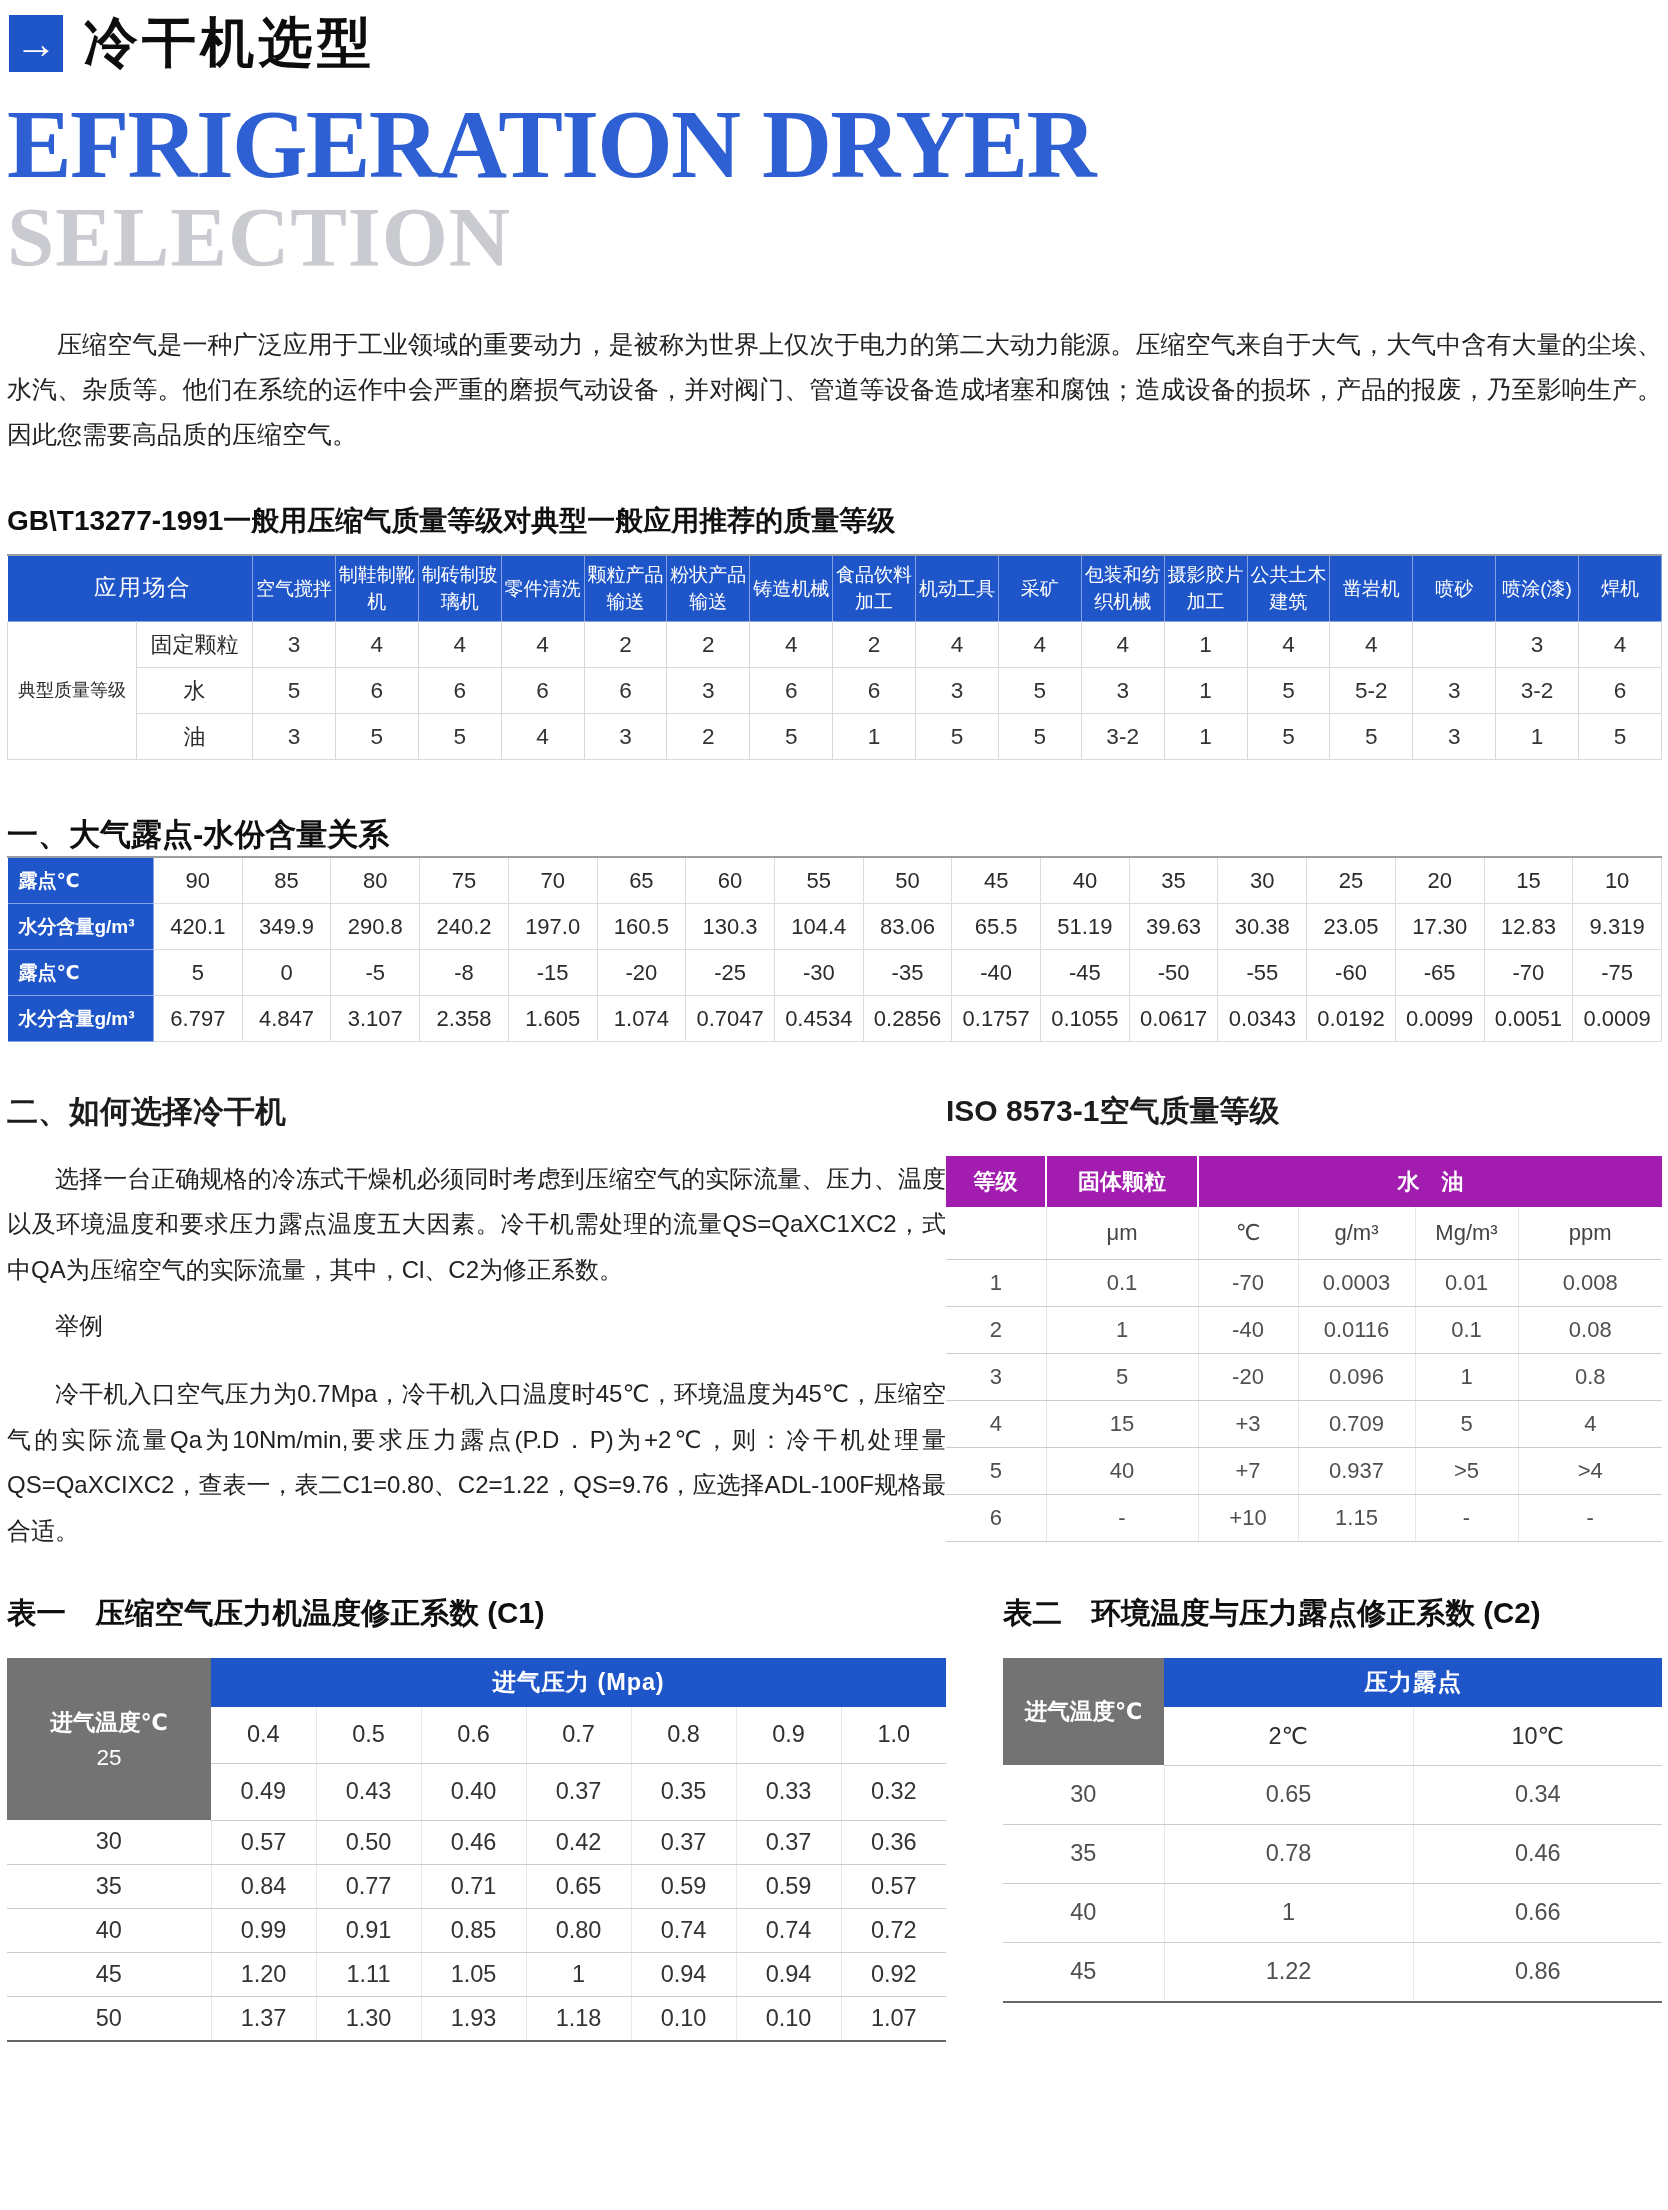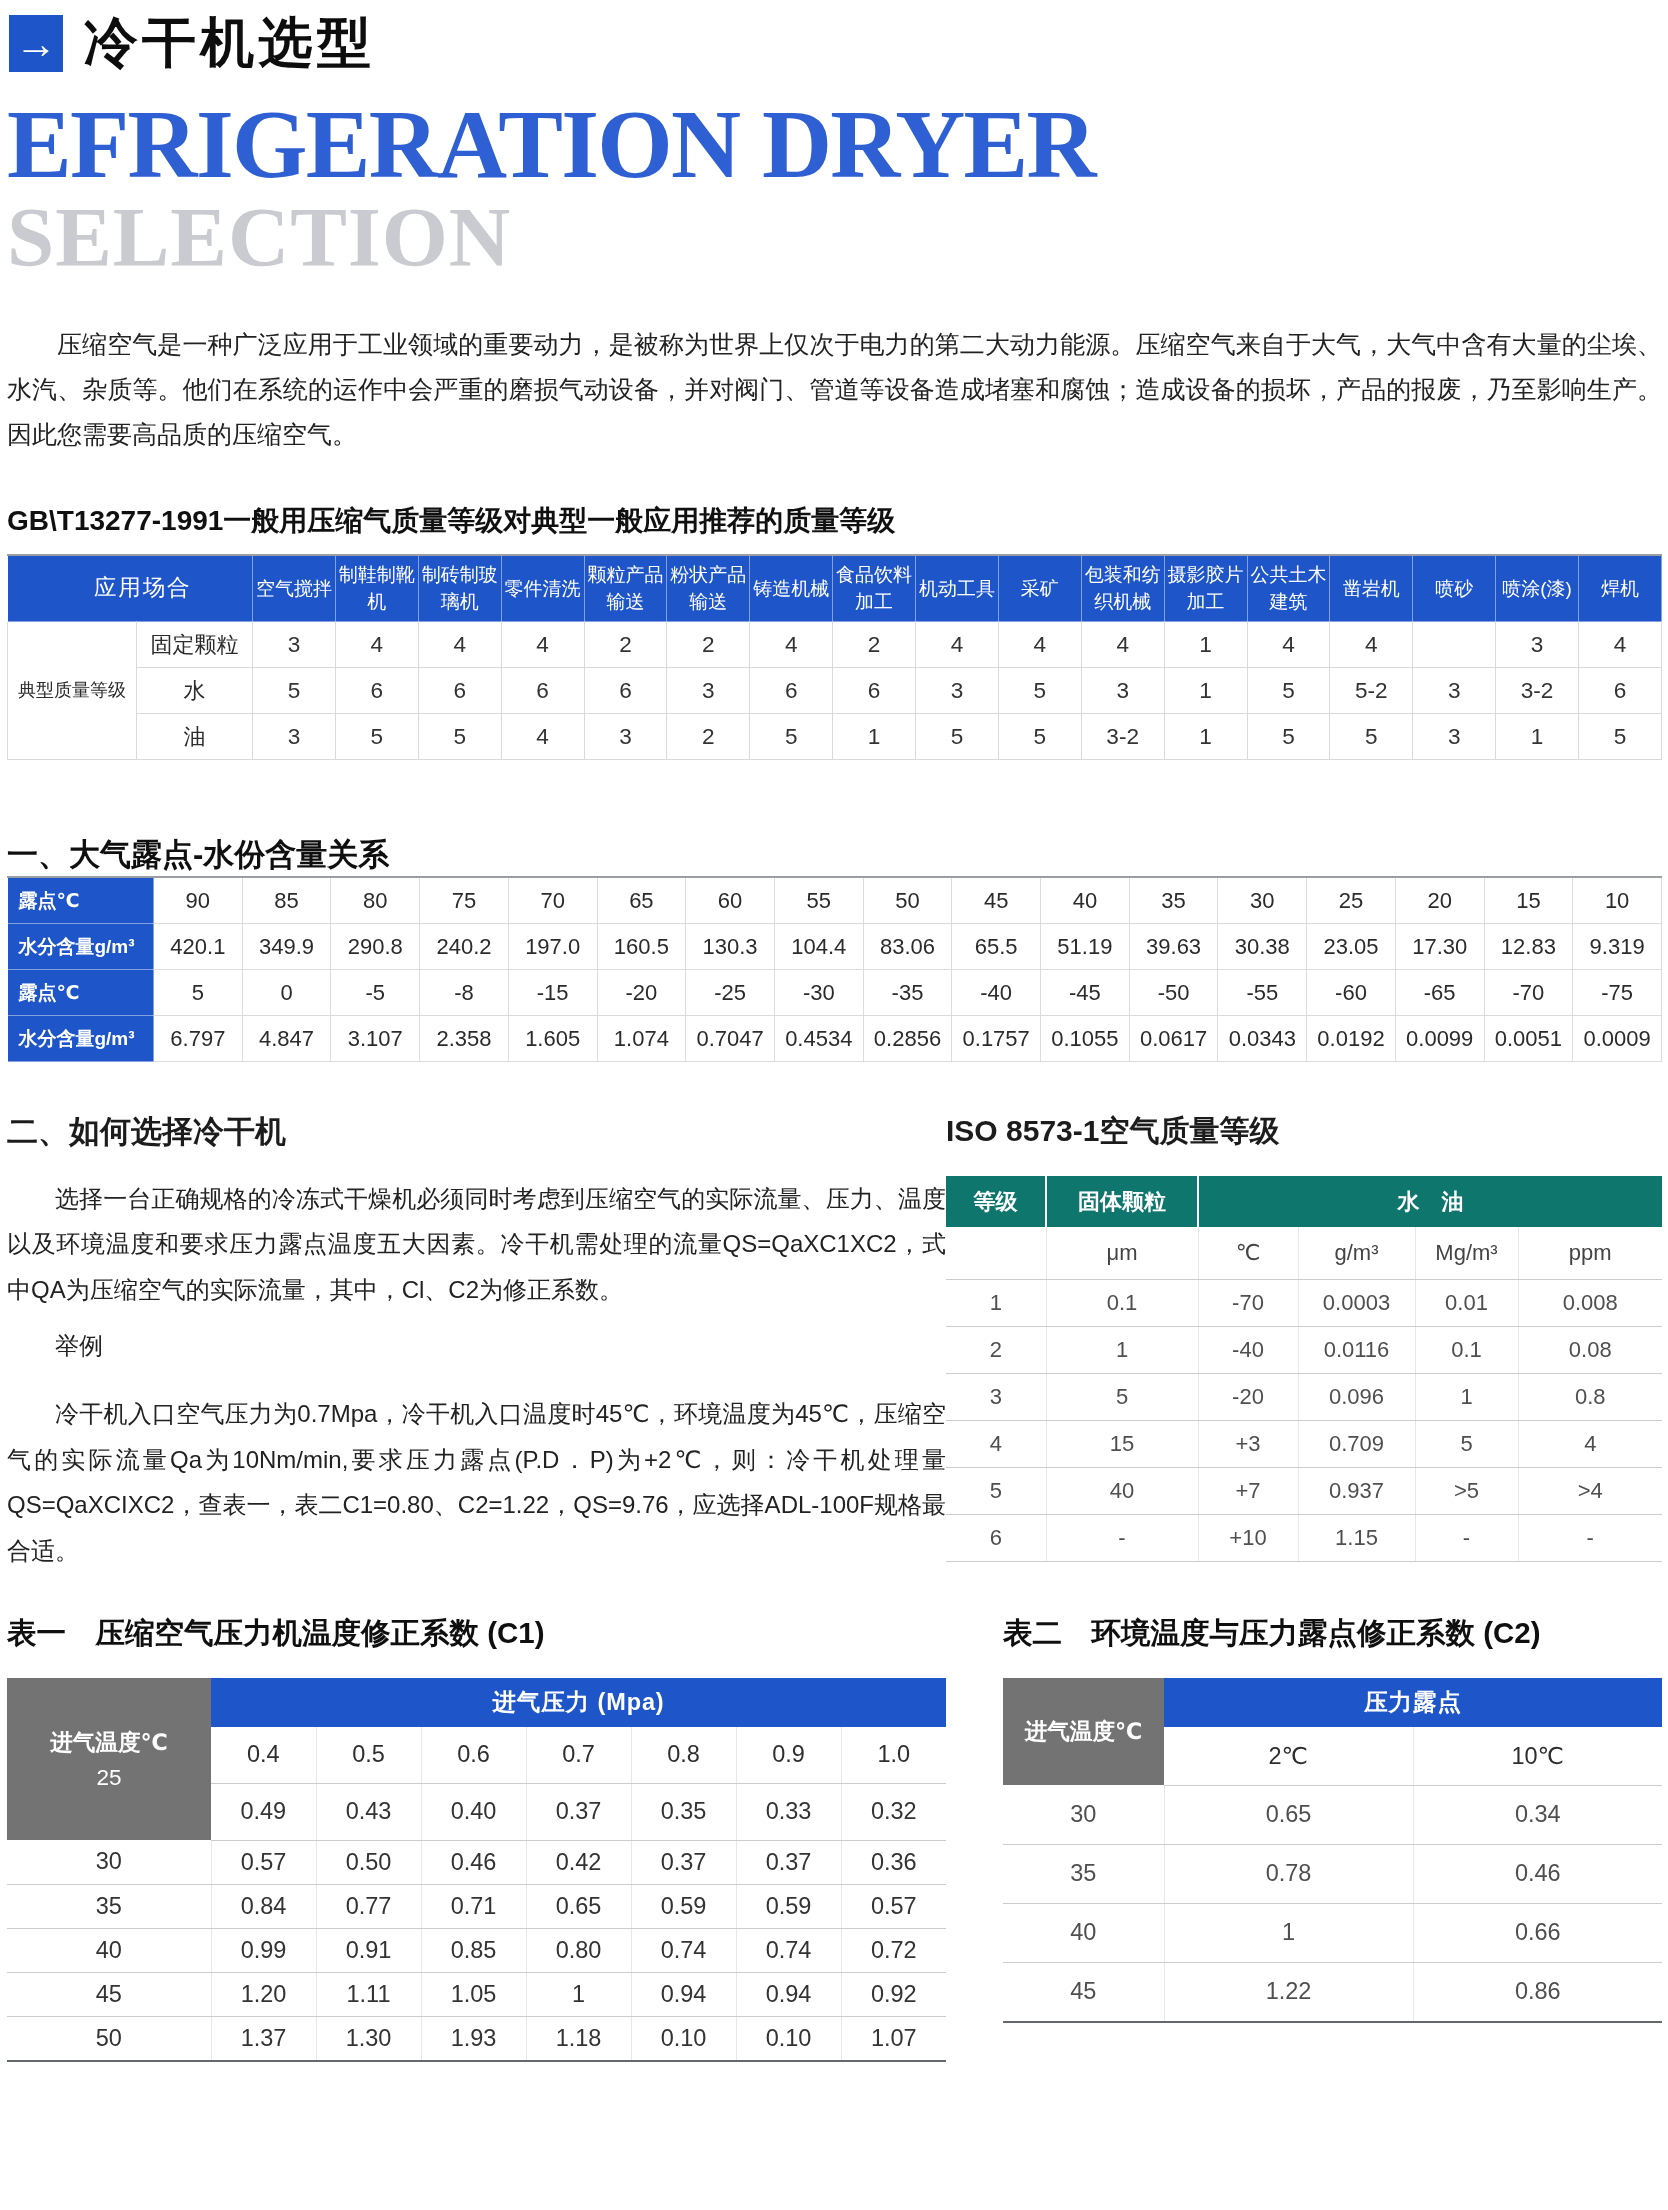--- a/index.html
+++ b/index.html
@@ -26,38 +26,38 @@
 
   
   .gb-table{margin-top:14px;border-top:2.6px solid #9a9da1;border-bottom:1.7px solid #9a9da1;}
   .gb-table th{background:#1e55c8;color:#fff;font-weight:500;font-size:19px;padding:5.2px 1.7px;
                border:0.9px solid rgba(255,255,255,.45);line-height:1.45;vertical-align:middle;}
   .gb-table th.corner{font-size:22.6px;letter-spacing:1.7px;padding-left:27px;}
   .gb-table td{border:0.9px solid #d9d9d9;text-align:center;font-size:22.6px;height:43px;color:#333;background:#fff;}
   .gb-table td.rowgroup{font-size:18px;color:#2b2b2b;line-height:1.4;}
   .gb-table td.rowlabel{font-size:22px;color:#2b2b2b;}
 
-  .sec-title{font-size:31px;font-weight:600;margin:74px 0 0 0;color:#0f0f0f;}
+  .sec-title{font-size:31px;font-weight:600;margin:54px 0 0 0;color:#0f0f0f;}
 
   
   .dew-table{border-top:2.6px solid #9a9da1;border-bottom:1.7px solid #9a9da1;}
   .dew-table td.dlabel{background:#1e55c8;color:#fff;font-size:19px;font-weight:600;
                        border:0.9px solid rgba(255,255,255,.45);text-align:left;padding-left:10.4px;}
   .dew-table td.dval{border:0.9px solid #dcdcdc;text-align:center;font-size:22px;height:43px;color:#2b2b2b;}
 
   
   .two-col{display:flex;margin-top:49px;}
   .left-col{width:939px;flex:0 0 auto;}
   .left-col h2{font-size:31px;font-weight:600;margin:0;}
   .left-col p{font-size:24px;line-height:1.9;text-indent:2em;margin:22.6px 0 0 0;color:#222;text-align:justify;}
   .left-col p.example-label{margin-top:10.4px;}
   .right-col{flex:1;}
   .right-col h2{font-size:30px;font-weight:600;margin:0 0 24px 0;}
 
-  .iso-table th{background:#0f766e;color:#fff;font-size:22px;font-weight:600;height:49px;
+  .iso-table th{background:#a21caf;color:#fff;font-size:22px;font-weight:600;height:49px;
                 border-right:2.6px solid #fff;}
   .iso-table th:last-child{border-right:none;}
   .iso-table td{text-align:center;font-size:22px;color:#4f4f4f;height:44px;
                 border-bottom:0.9px solid #ccc;border-right:0.9px solid #e6e6e6;}
   .iso-table td:last-child{border-right:none;}
   .iso-table tr.units td{height:50px;color:#444;}
   .iso-table{border-bottom:1.7px solid #8b8f93;}
 
   
   .bottom-row{display:flex;margin-top:40px;gap:57px;}

